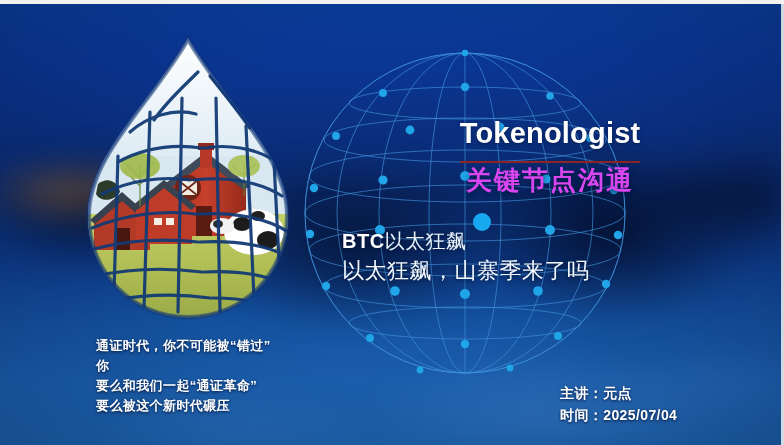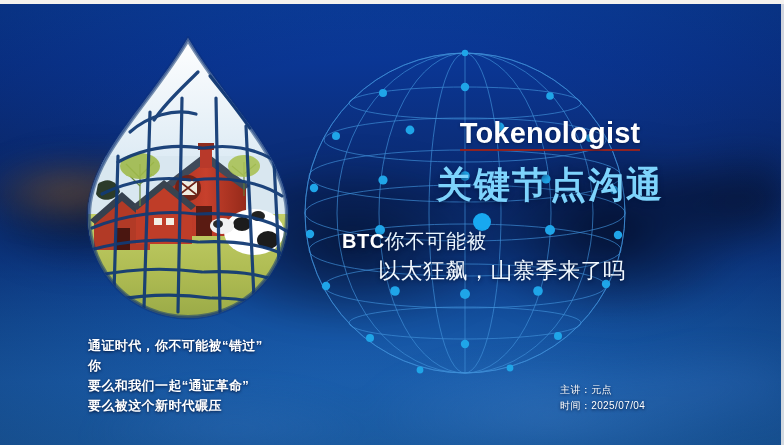--- a/index.html
+++ b/index.html
@@ -103,27 +103,27 @@
   }
   .title-en {
     font-size: 29px;
     font-weight: bold;
     color: #ffffff;
     letter-spacing: 0.2px;
     line-height: 1.05;
     text-shadow: 0 1px 3px rgba(0,20,60,0.7);
     display: inline-block;
     border-bottom: 2px solid #8e2323;
-    padding-bottom: 1px;
+    padding-bottom: 13px;
   }
   .title-cn {
-    margin-top: 13px;
-    font-size: 36px;
-    font-weight: bold;
-    color: #7dd3fc;
+    margin-top: 3px;
+    font-size: 26px;
+    font-weight: bold;
+    color: #d946ef;
     letter-spacing: 2px;
     line-height: 1.15;
     text-shadow: 0 2px 5px rgba(0,20,60,0.8);
   }
 
   .subtitle-block {
     position: absolute;
     left: 342px; top: 226px;
   }
   .sub-line1 {
@@ -134,39 +134,38 @@
     line-height: 1.5;
     text-shadow: 0 1px 4px rgba(0,15,50,0.85);
   }
   .sub-line1 .cn { color: #e9f4fd; font-weight: normal; }
   .sub-line2 {
     font-size: 22px;
     color: #f2f9ff;
     letter-spacing: 0.5px;
     line-height: 1.4;
     text-shadow: 0 1px 4px rgba(0,15,50,0.85);
-    margin-left: 36px;
   }
 
   .tagline {
     position: absolute;
-    left: 88px; top: 336px;
+    left: 96px; top: 336px;
     font-size: 13px;
     font-weight: bold;
     color: #ffffff;
     line-height: 1.55;
     letter-spacing: 0.4px;
     text-shadow: 0 1px 3px rgba(0,15,50,0.9);
   }
 
   .presenter {
     position: absolute;
     left: 560px; top: 382px;
-    font-size: 10px;
-    font-weight: normal;
+    font-size: 14px;
+    font-weight: bold;
     color: #ffffff;
     line-height: 1.6;
     letter-spacing: 0.4px;
     text-shadow: 0 1px 3px rgba(0,15,50,0.9);
   }
 </style>
 </head>
 <body>
 
 <div id="slide">
@@ -333,21 +332,21 @@
                C55 282 10 238 10 180 C10 120 70 70 110 2 Z" fill="none" stroke="#0d327a" stroke-width="3" opacity="0.5"></path>
     </svg>
   </div>
 
   <div class="title-block">
     <div class="title-en">Tokenologist</div>
     <div class="title-cn">关键节点沟通</div>
   </div>
 
   <div class="subtitle-block">
-    <div class="sub-line1"><span>BTC</span><span class="cn">你不可能被</span></div>
+    <div class="sub-line1"><span>BTC</span><span class="cn">以太狂飙</span></div>
     <div class="sub-line2">以太狂飙，山寨季来了吗</div>
   </div>
 
   <div class="tagline">
     <div>通证时代，你不可能被“错过”</div>
     <div>你</div>
     <div>要么和我们一起“通证革命”</div>
     <div>要么被这个新时代碾压</div>
   </div>
 

